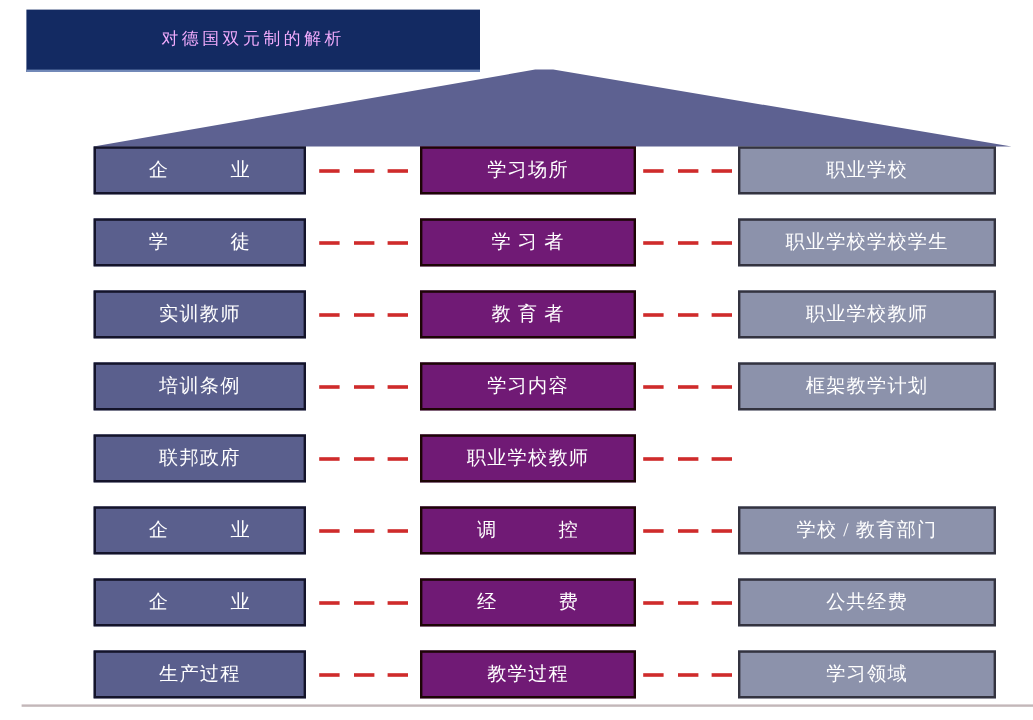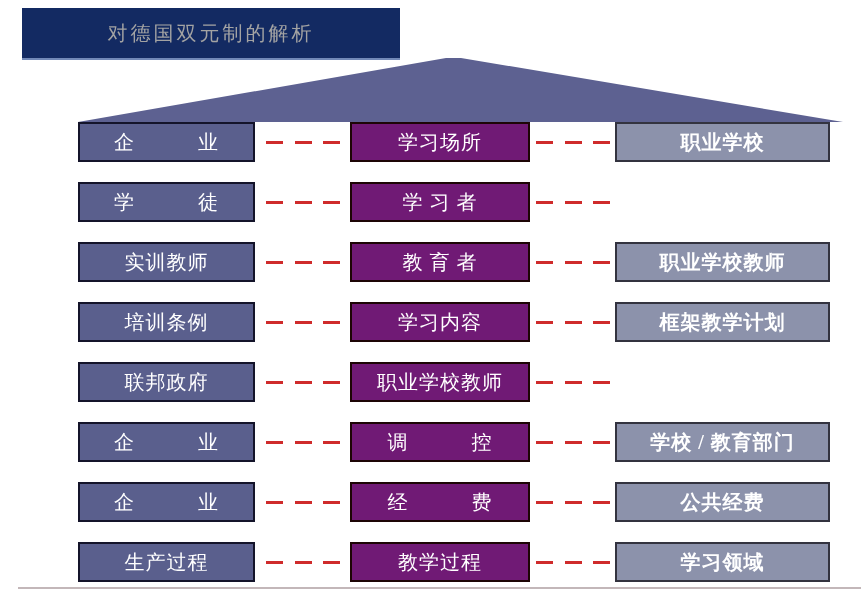--- a/index.html
+++ b/index.html
@@ -11,35 +11,35 @@
     font-family:"Liberation Serif","DejaVu Serif",serif;
   }
   
   .title-box{
     position:absolute;left:22px;top:8px;width:378px;height:50px;
     background:#132a62;
     border-bottom:2px solid #7289b8;
     display:flex;align-items:center;justify-content:center;
   }
   .title-box .t{
-    color:#a3a3a3;font-size:20px;letter-spacing:3px;white-space:pre;
+    color:#f0abfc;font-size:14px;letter-spacing:3px;white-space:pre;
   }
   
   .roof-svg{position:absolute;left:0;top:0;width:861px;height:600px;z-index:0;}
   
   .row{position:absolute;left:0;width:861px;height:40px;z-index:1;}
   .box{
     position:absolute;top:0;height:36px;
     display:flex;align-items:center;justify-content:center;
-    color:#ffffff;font-size:20px;letter-spacing:1px;white-space:pre;
+    color:#ffffff;font-size:16px;letter-spacing:1px;white-space:pre;
     border:2px solid #16162a;
   }
   .box.left {left:78px;width:173px;background:#5a5f8d;border-color:#14142a;}
   .box.mid  {left:350px;width:176px;background:#701a75;border-color:#1d0505;}
-  .box.right{left:615px;width:211px;background:#8c92ab;border-color:#33333f;font-weight:bold;}
+  .box.right{left:615px;width:211px;background:#8c92ab;border-color:#33333f;}
   
   .dashes{
     position:absolute;top:0;height:40px;width:74px;
     display:flex;align-items:center;justify-content:space-between;
   }
   .dashes.d1{left:266px;}
   .dashes.d2{left:536px;}
   .dash{width:17px;height:3px;background:#cf2b2b;}
   
   .bottom-rule{
@@ -82,20 +82,21 @@
         <span class="dash"></span>
         <span class="dash"></span>
         <span class="dash"></span>
       </div>
     <div class="box mid">学 习 者</div>
     <div class="dashes d2">
         <span class="dash"></span>
         <span class="dash"></span>
         <span class="dash"></span>
       </div>
+    <div class="box right">职业学校学校学生</div>
   </div>
 
   <div class="row" style="top:242px">
     <div class="box left">实训教师</div>
     <div class="dashes d1">
         <span class="dash"></span>
         <span class="dash"></span>
         <span class="dash"></span>
       </div>
     <div class="box mid">教 育 者</div>

